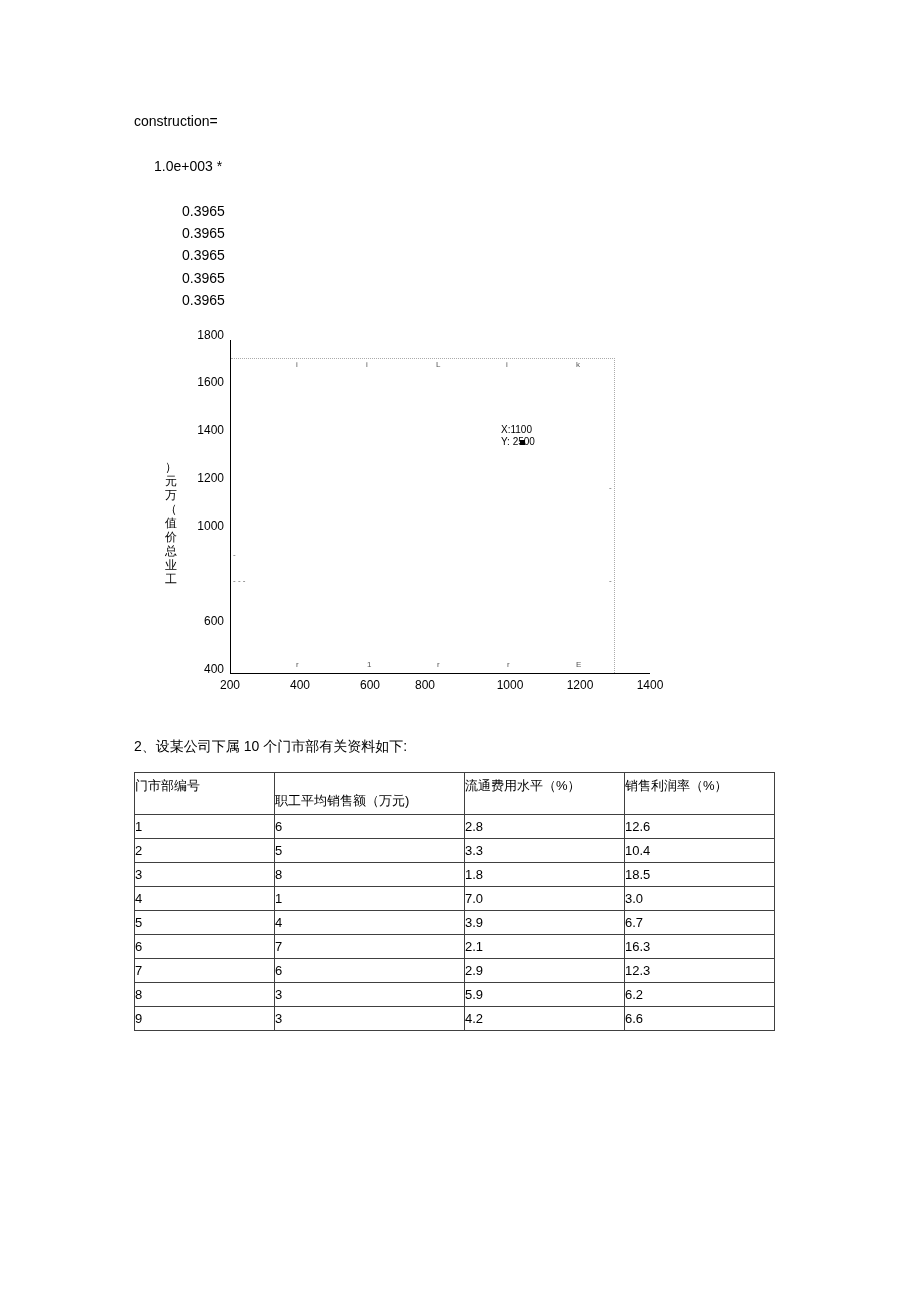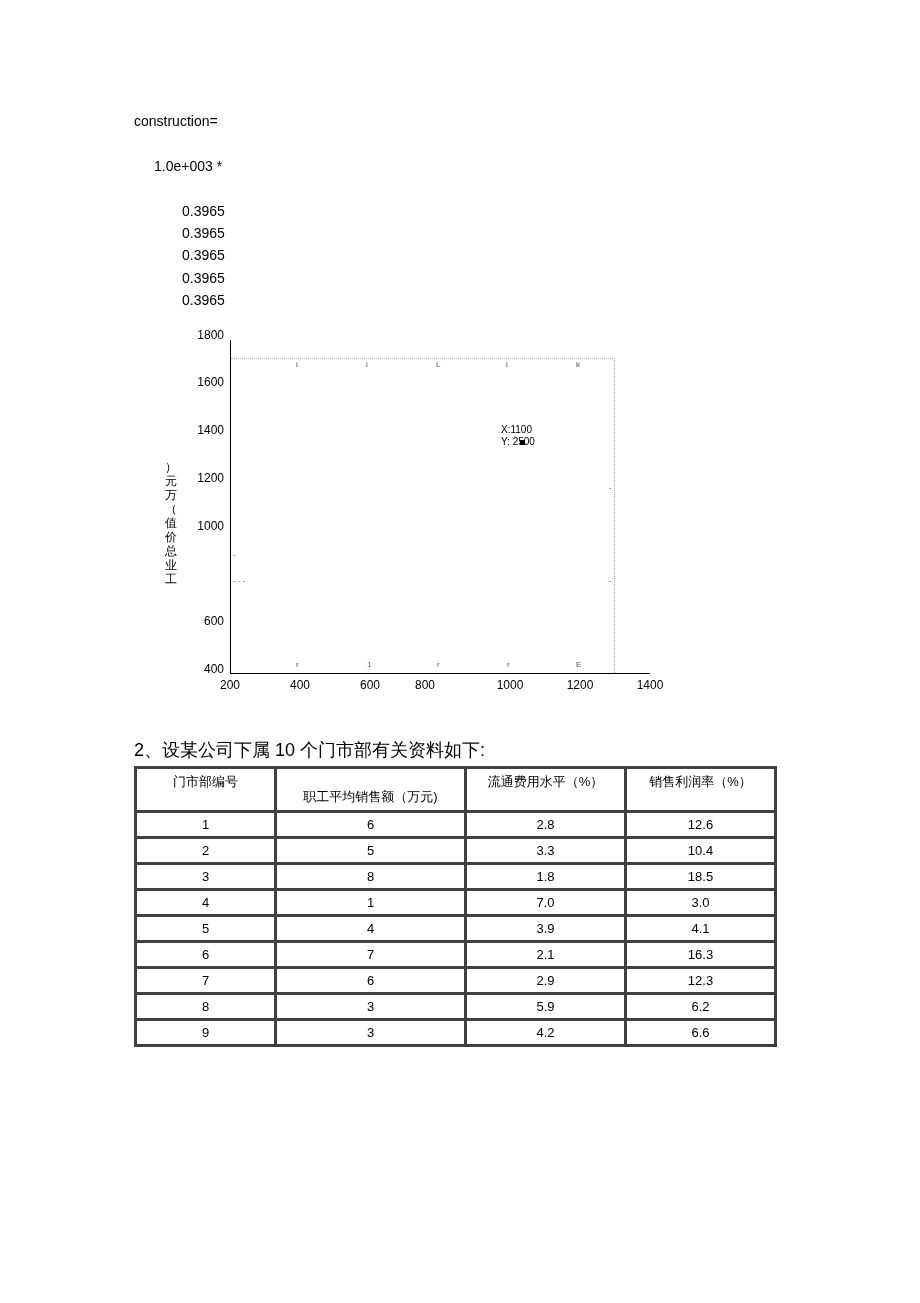--- a/index.html
+++ b/index.html
@@ -107,34 +107,34 @@
     white-space: nowrap;
   }
   
   .axis-artifact {
     position: absolute;
     font-size: 8px;
     color: #555;
   }
 
   .section-heading {
-    font-size: 18px;
-    margin: 12px 0 4px 0;
+    font-size: 14px;
+    margin: 12px 0 16px 0;
     width: 640px;
   }
   .data-table {
     border-collapse: collapse;
     width: 640px;
     table-layout: fixed;
     font-size: 13px;
   }
   .data-table th, .data-table td {
-    border: 3px solid #404040;
+    border: 1px solid #404040;
     padding: 4px 0;
-    text-align: center;
+    text-align: left;
     vertical-align: top;
     font-weight: normal;
   }
   .data-table th.two-line {
     vertical-align: bottom;
   }
 </style>
 </head>
 <body>
 
@@ -257,21 +257,21 @@
       <tr>
         <td>4</td>
         <td>1</td>
         <td>7.0</td>
         <td>3.0</td>
       </tr>
       <tr>
         <td>5</td>
         <td>4</td>
         <td>3.9</td>
-        <td>4.1</td>
+        <td>6.7</td>
       </tr>
       <tr>
         <td>6</td>
         <td>7</td>
         <td>2.1</td>
         <td>16.3</td>
       </tr>
       <tr>
         <td>7</td>
         <td>6</td>

